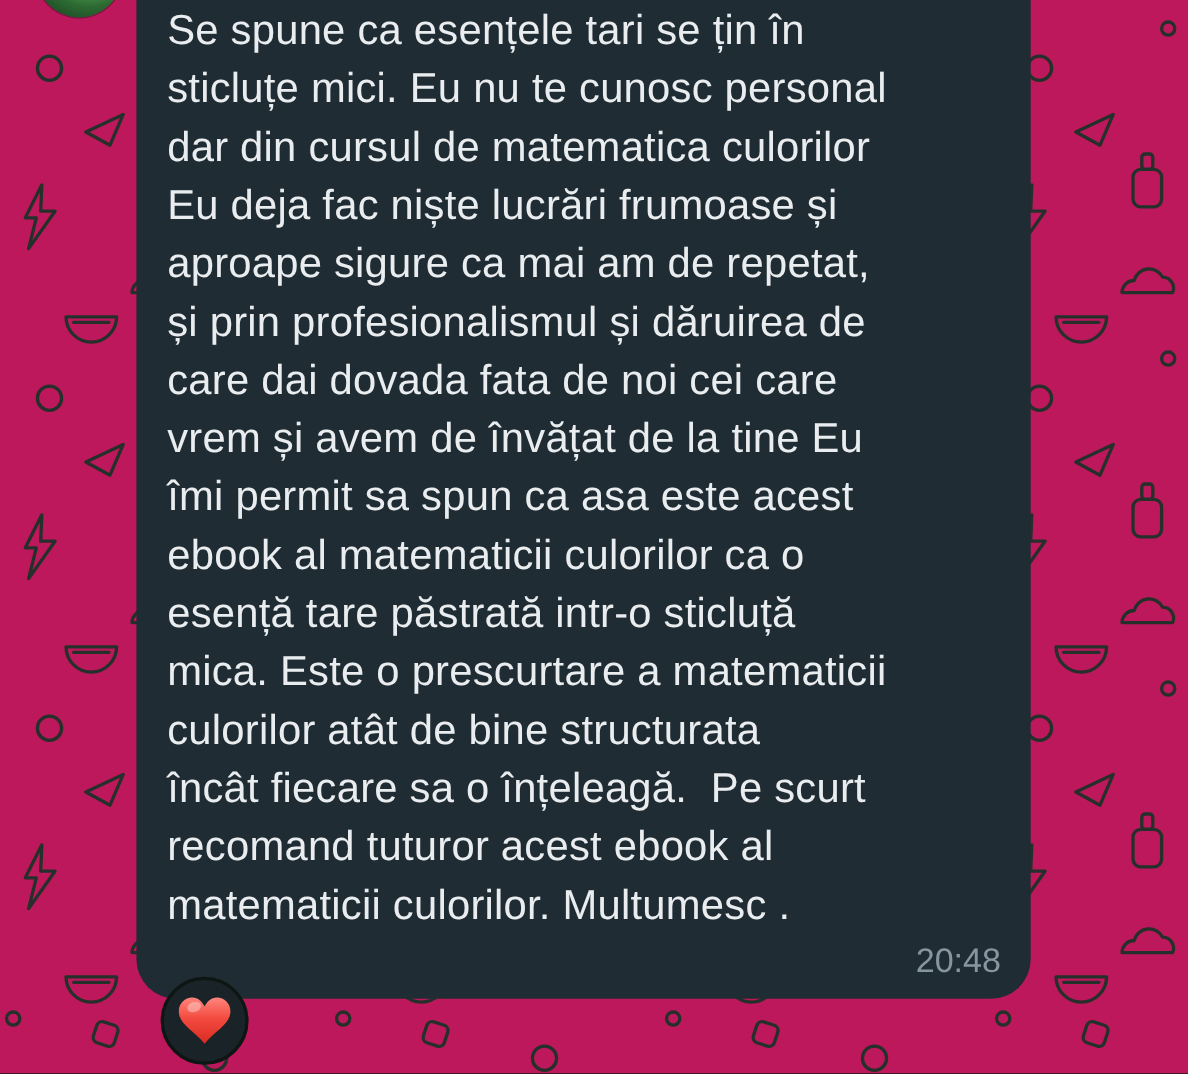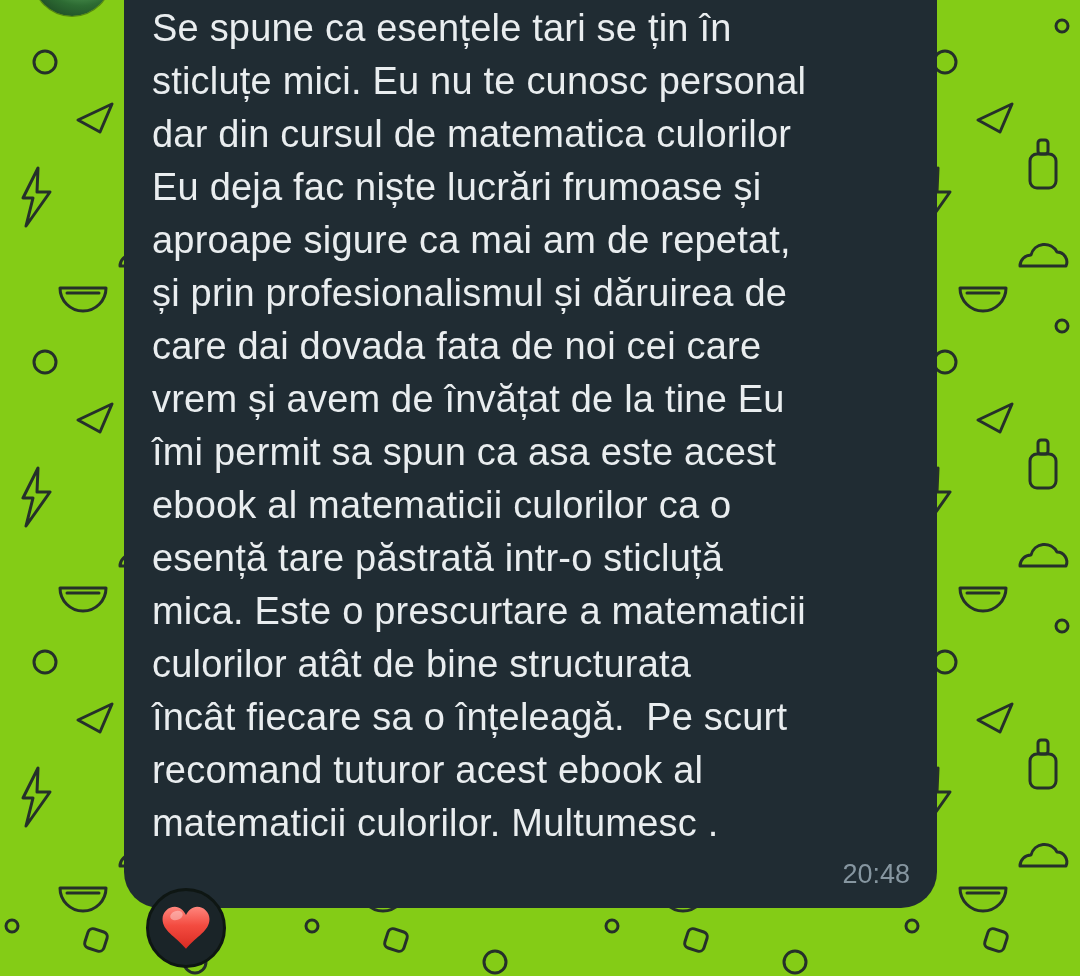--- a/index.html
+++ b/index.html
@@ -1,21 +1,21 @@
 <!DOCTYPE html>
 <html><head>
 <meta charset="utf-8">
 <style>
   html, body { margin: 0; padding: 0; background: #0e1613; }
   .screen {
     position: relative;
     width: 1080px;
     height: 976px;
     overflow: hidden;
-    background: #84cc16;
+    background: #be185d;
     font-family: "Liberation Sans", sans-serif;
   }
   .doodles {
     position: absolute;
     left: 0; top: 0;
     width: 1080px; height: 976px;
   }
   .avatar {
     position: absolute;
     left: 33px;
@@ -46,21 +46,21 @@
     line-height: 53px;
     font-weight: 400;
     white-space: pre-wrap;
     letter-spacing: 0.2px;
   }
   .msg-time {
     position: absolute;
     right: 27px;
     bottom: 16px;
     color: #8696a0;
-    font-size: 27px;
+    font-size: 31px;
     line-height: 36px;
   }
   .reaction {
     position: absolute;
     left: 146px;
     top: 888px;
     width: 74px;
     height: 74px;
     border-radius: 50%;
     background: #1a2428;

